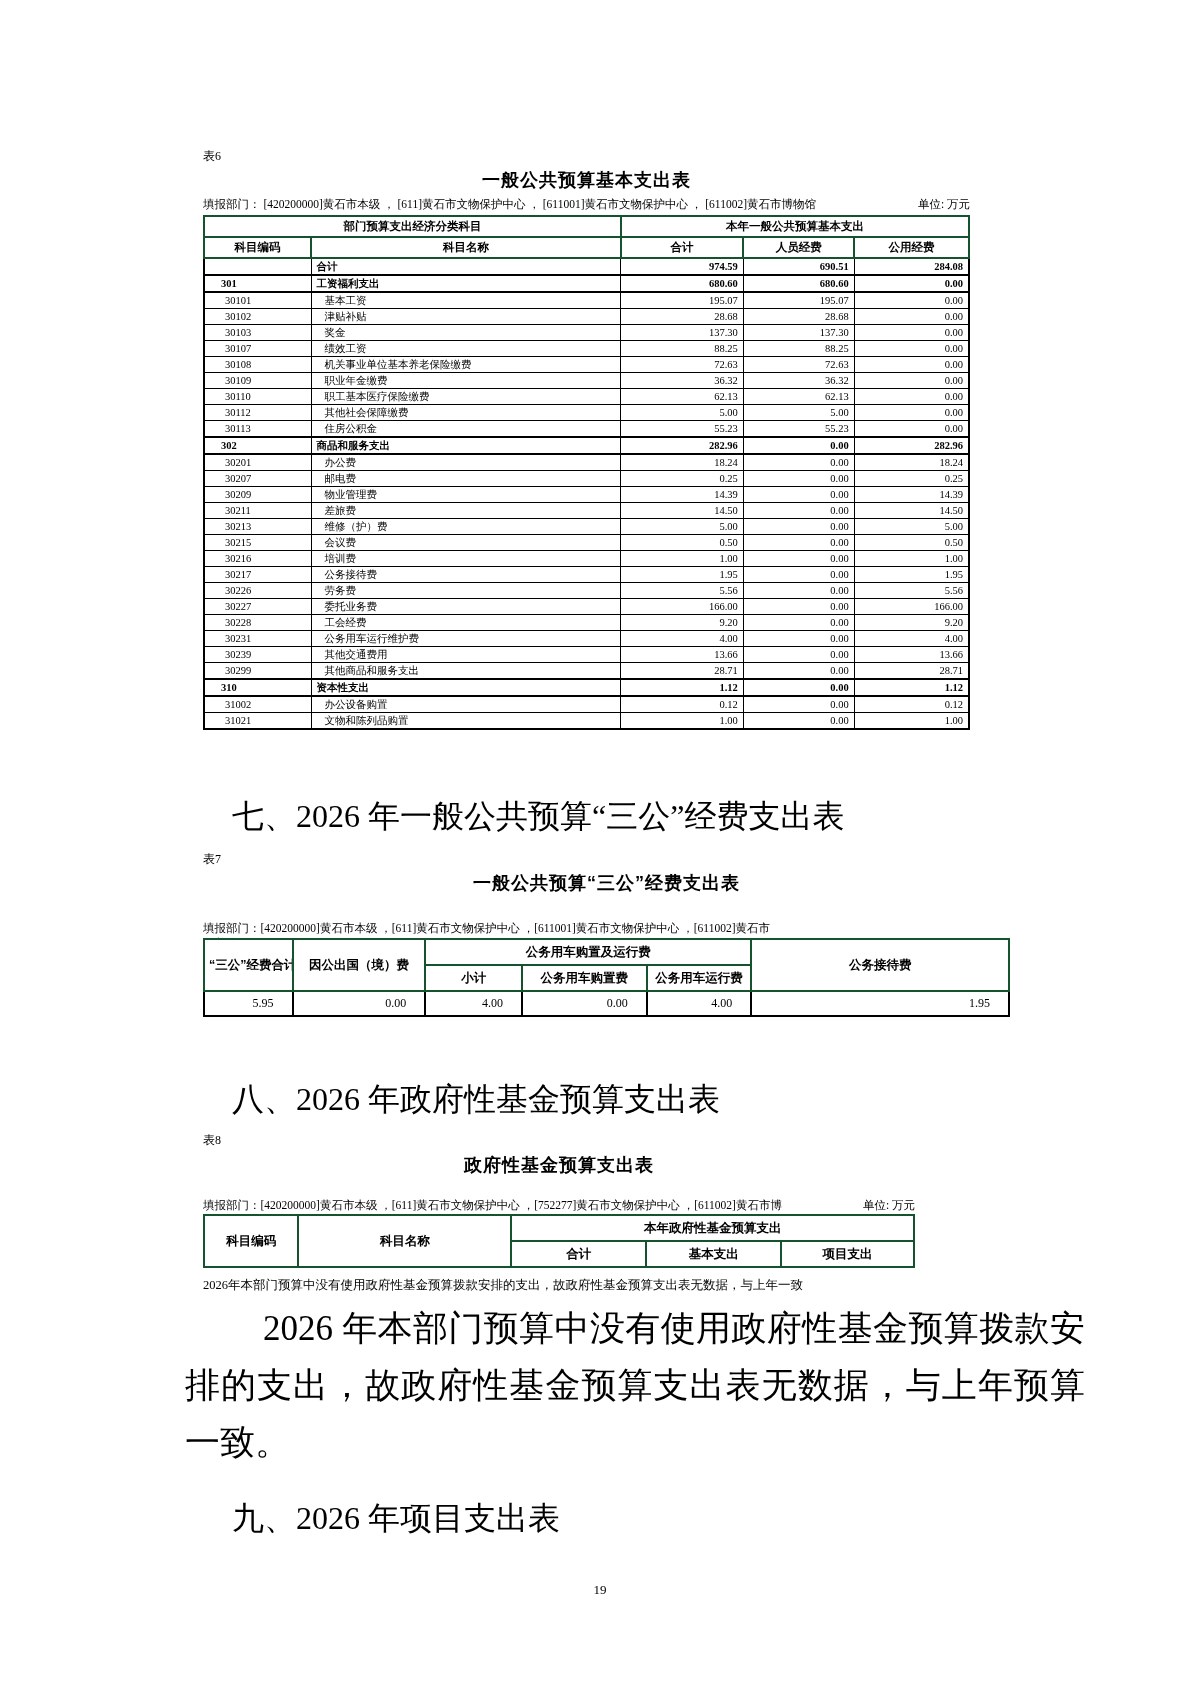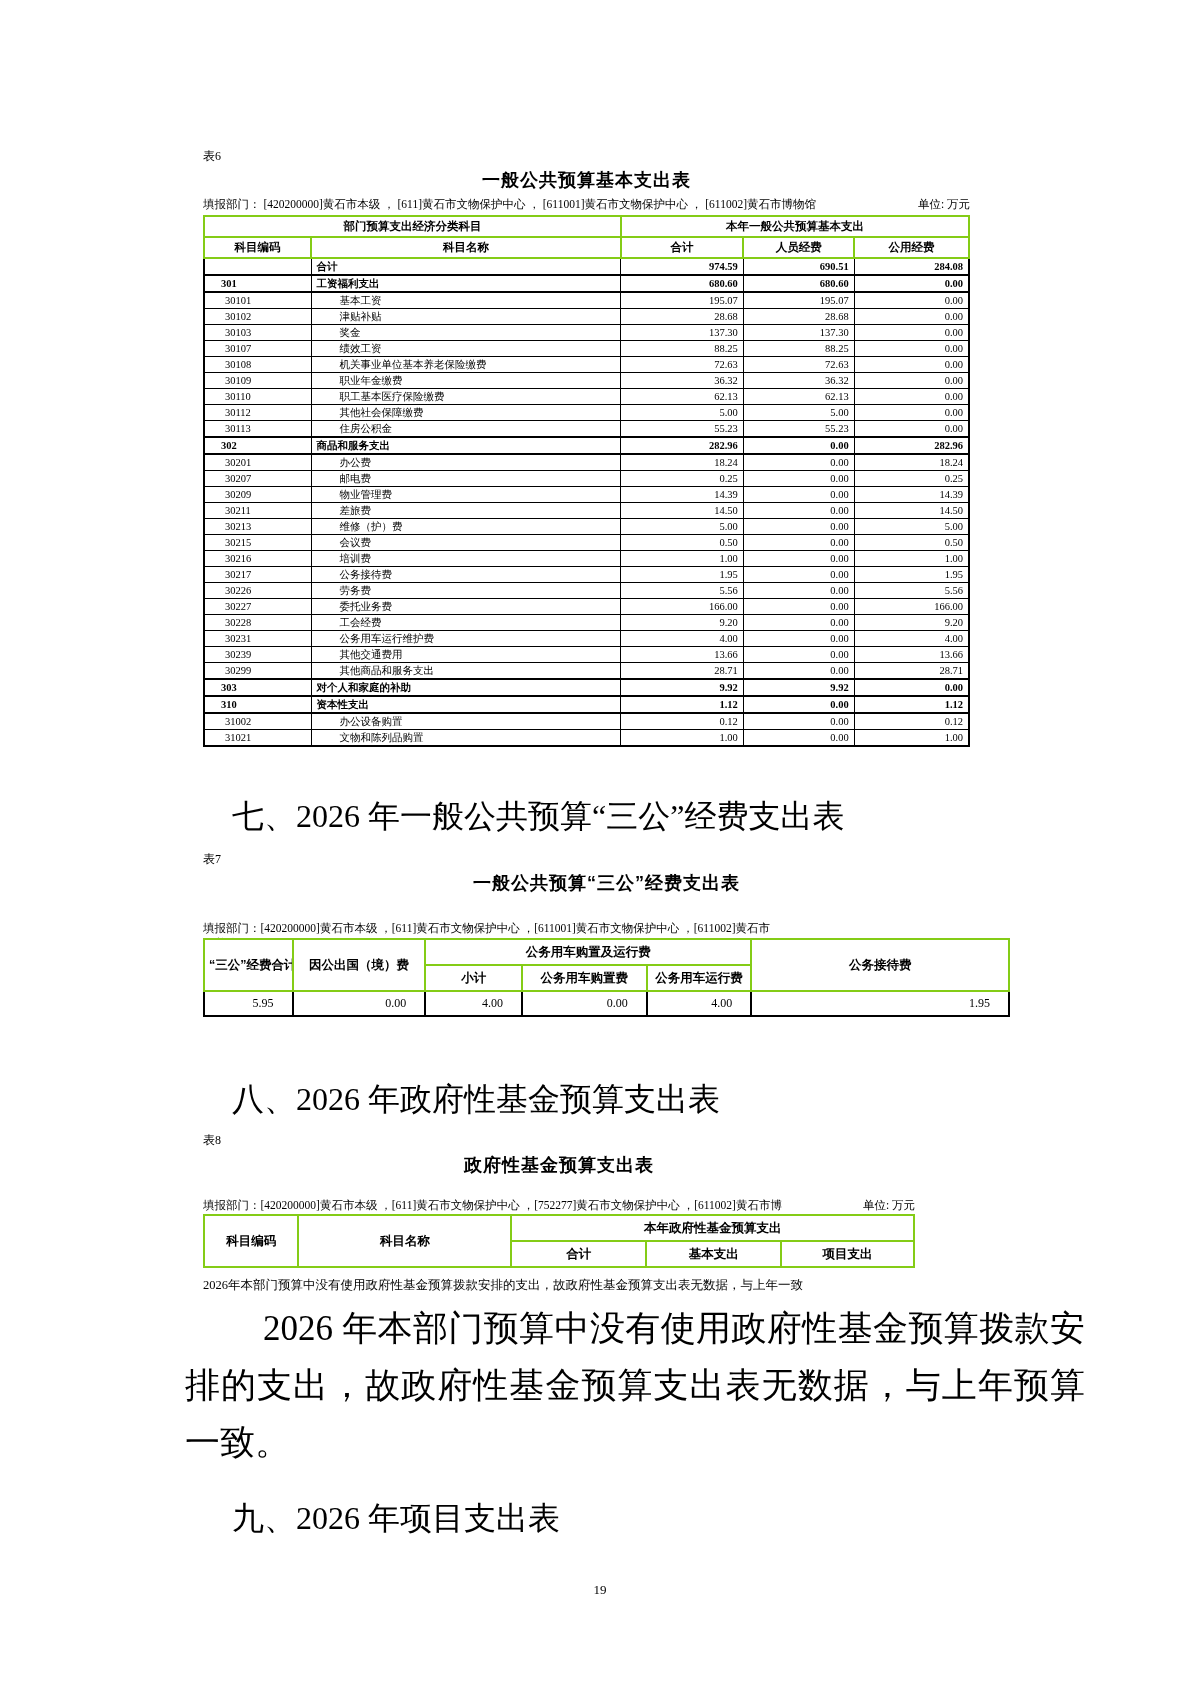--- a/index.html
+++ b/index.html
@@ -10,28 +10,28 @@
   .abs{position:absolute;}
   .tbl-label{font-size:12px;}
   .tbl-title{font-family:"Liberation Sans","DejaVu Sans",sans-serif;font-weight:700;
     font-size:18px;letter-spacing:1px;text-align:center;}
   .meta-line{display:flex;justify-content:space-between;font-size:11.5px;white-space:nowrap;overflow:hidden;}
   .meta-line .unit{flex:none;padding-left:12px;background:#fff;}
   table{border-collapse:collapse;table-layout:fixed;background:#fff;}
   .tbl{border:2px solid #000;}
   .tbl th{
     font-family:"Liberation Sans","DejaVu Sans",sans-serif;font-weight:700;
-    border:2px solid #84cc16;text-align:center;overflow:hidden;white-space:nowrap;
+    border:2px solid #14532d;text-align:center;overflow:hidden;white-space:nowrap;
   }
   .tbl td{border:1px solid #000;overflow:hidden;white-space:nowrap;}
   
   .t6 th{font-size:11.5px;height:17px;line-height:15px;padding:1px 3px;}
   .t6 td{font-size:10.5px;height:13px;line-height:13px;padding:1px 4px;}
   .t6 td.code{text-align:left;padding-left:20px;}
-  .t6 td.name{text-align:left;padding-left:28px;}
+  .t6 td.name{text-align:left;padding-left:13px;}
   .t6 td.num{text-align:right;padding-right:5px;}
   .t6 tr.section-row td{font-weight:700;border-top-width:2px;border-bottom-width:2px;}
   .t6 tr.section-row td.code{padding-left:16px;}
   .t6 tr.section-row td.name{padding-left:5px;font-family:"Liberation Sans","DejaVu Sans",sans-serif;font-size:10.5px;}
   
   .t7 th,.t8 th{font-size:12.5px;height:22px;line-height:20px;padding:1px 4px;}
   .t7 td,.t8 td{font-size:12px;height:21px;line-height:21px;padding:1px 18px;text-align:right;border-width:2px;}
   .section-heading{font-size:32px;line-height:40px;white-space:nowrap;}
   .body-paragraph{font-size:35px;line-height:57px;text-indent:78px;text-align:justify;}
   .note-line{font-size:12.5px;}
@@ -249,27 +249,20 @@
           <td class="num">13.66</td>
         </tr>
         <tr>
           <td class="code">30299</td>
           <td class="name">其他商品和服务支出</td>
           <td class="num">28.71</td>
           <td class="num">0.00</td>
           <td class="num">28.71</td>
         </tr>
         <tr class="section-row">
-          <td class="code">303</td>
-          <td class="name">对个人和家庭的补助</td>
-          <td class="num">9.92</td>
-          <td class="num">9.92</td>
-          <td class="num">0.00</td>
-        </tr>
-        <tr class="section-row">
           <td class="code">310</td>
           <td class="name">资本性支出</td>
           <td class="num">1.12</td>
           <td class="num">0.00</td>
           <td class="num">1.12</td>
         </tr>
         <tr>
           <td class="code">31002</td>
           <td class="name">办公设备购置</td>
           <td class="num">0.12</td>

